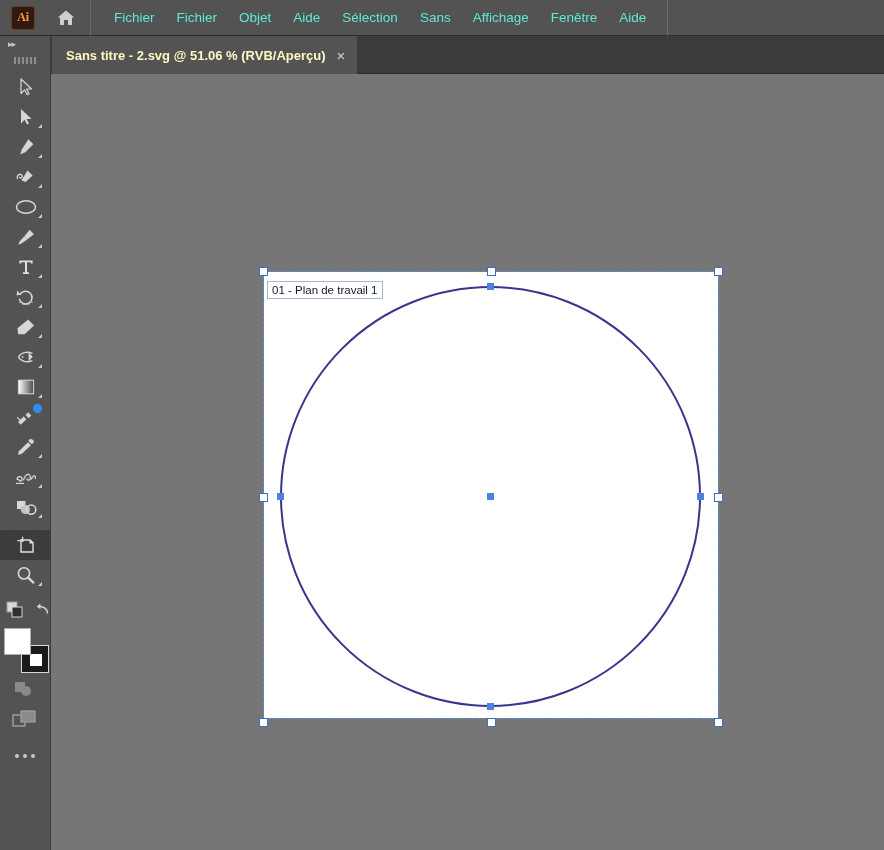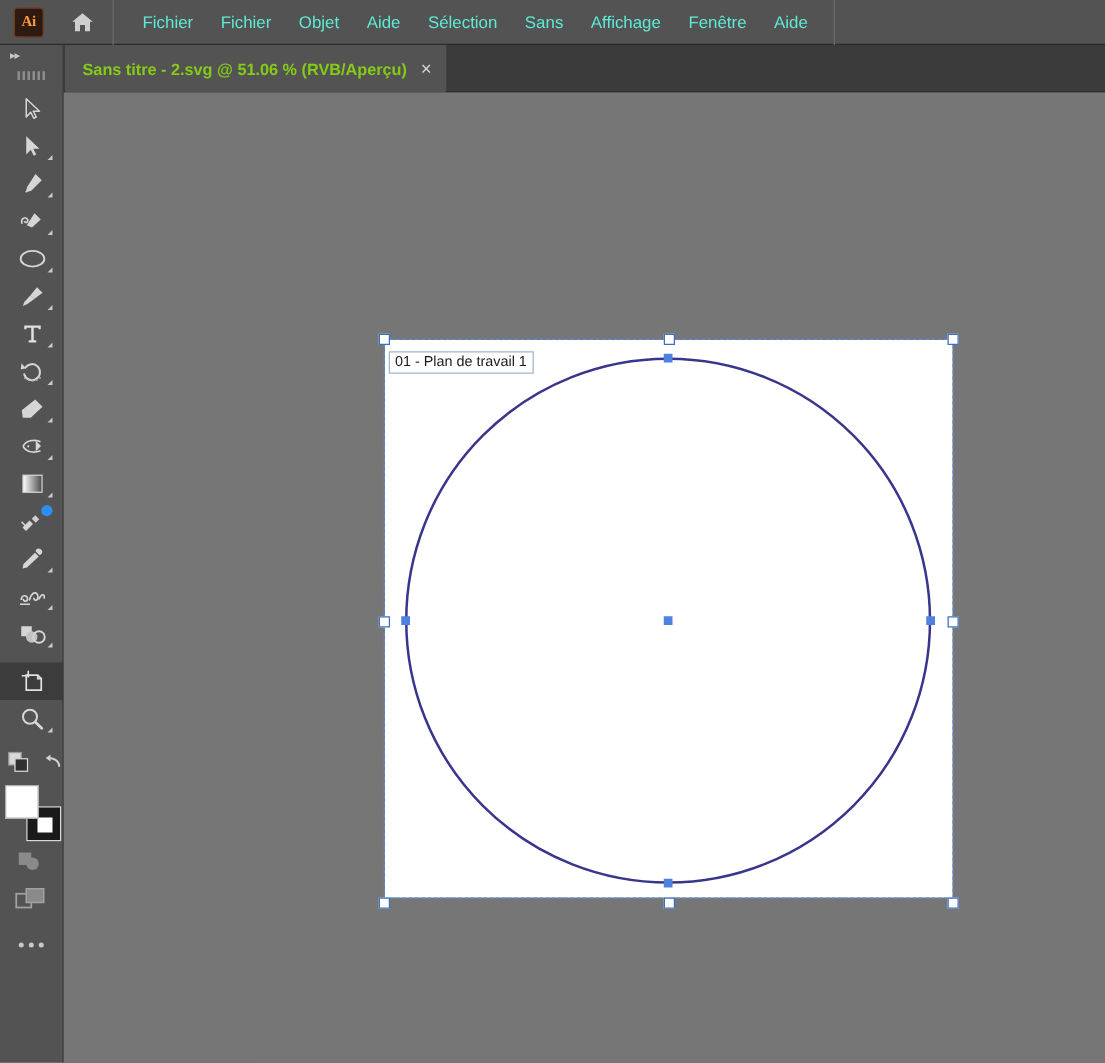--- a/index.html
+++ b/index.html
@@ -94,21 +94,21 @@
     left: 52px; top: 0;
     height: 38px;
     background: #535353;
     display: flex;
     align-items: center;
     padding: 0 12px 0 14px;
     box-sizing: border-box;
     cursor: default;
   }
   .doc-tab-title {
-    color: #84cc16;
+    color: #fef9c3;
     font-size: 13px;
     font-weight: bold;
     white-space: nowrap;
   }
   .doc-tab-close {
     color: #d6d6d6;
     font-size: 15px;
     margin-left: 11px;
     line-height: 1;
     cursor: pointer;
@@ -252,21 +252,20 @@
     height: 776px;
     background: #767676;
     overflow: hidden;
   }
   .artboard-wrap {
     position: absolute;
     left: 213px;
     top: 198px;
     width: 454px;
     height: 446px;
-    margin-left: 44px;
   }
   .artboard {
     position: absolute;
     left: 0; top: 0;
     width: 454px; height: 446px;
     background: #ffffff;
   }
   .artboard-dash {
     position: absolute;
     left: -1px; top: -1px;

